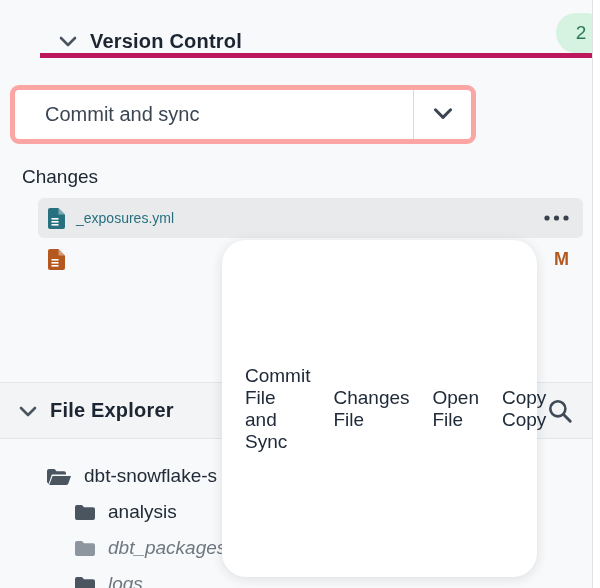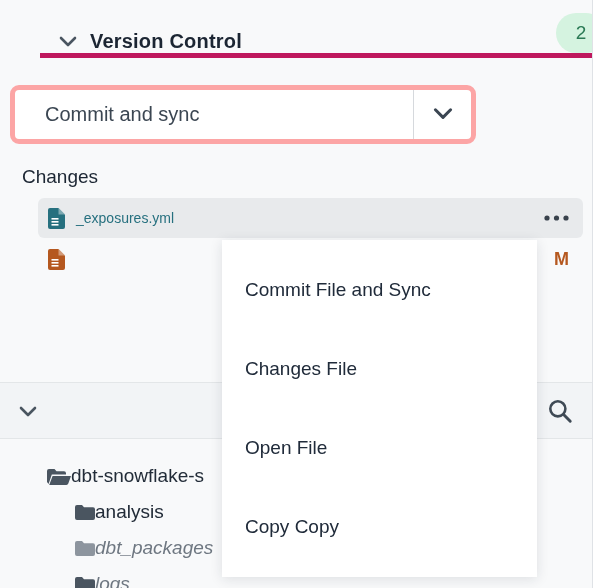--- a/index.html
+++ b/index.html
@@ -43,30 +43,30 @@
   .fe-header { position:absolute; left:0; top:382px; width:592px; height:57px;
                background:#f2f4f6; border-top:1px solid #e3e6e8; border-bottom:1px solid #e3e6e8;
                display:flex; align-items:center; padding:0 16px; box-sizing:border-box; }
   .search { margin-left:auto; margin-right:2px; color:#3f4a55; cursor:pointer; display:flex; }
 
   
   .tree { position:absolute; left:0; top:458px; width:592px; }
   .tree-row { height:36px; display:flex; align-items:center; font-size:19px; color:#222c38; cursor:pointer; }
   .indent-0 { padding-left:47px; }
   .indent-1 { padding-left:75px; }
-  .tree-row .tree-label { white-space:nowrap; }
+  .tree-row .tree-label { margin-left:13px; white-space:nowrap; }
   .muted-item .tree-label { font-style:italic; color:var(--muted); }
   .folder-dark { color:#4a5560; display:flex; }
   .folder-light { color:#8d959e; display:flex; }
 
   
   .context-menu { position:absolute; left:222px; top:240px; width:315px; height:337px;
-                  background:#ffffff; border-radius:0; z-index:50;
+                  background:#ffffff; border-radius:24px; z-index:50;
                   box-shadow:0 2px 12px rgba(25,35,50,0.12); padding:10px 0; box-sizing:border-box;
-                  display:flex; flex-direction:column; }
+                  display:flex; flex-direction:row; }
   .menu-item { flex:1; display:flex; align-items:center; padding-left:23px;
                font-size:19px; color:#202b3a; cursor:pointer; }
 </style>
 </head>
 <body>
 
 <div class="stage">
   <div class="panel">
 
     <div class="vc-header">
@@ -126,20 +126,21 @@
       </span>
       <span class="status-m">M</span>
     </div>
 
     <div class="fe-header">
       <span class="chev">
         <svg width="24" height="24" viewBox="0 0 24 24">
             <polyline points="5 9 12 16 19 9" fill="none" stroke="currentColor" stroke-width="2.6" stroke-linecap="round" stroke-linejoin="round"></polyline>
           </svg>
       </span>
+      <span class="sec-title">File Explorer</span>
       <span class="search">
         <svg width="28" height="28" viewBox="0 0 26 26">
             <circle cx="11" cy="11" r="7" fill="none" stroke="currentColor" stroke-width="2.4"></circle>
             <line x1="16.3" y1="16.3" x2="22.5" y2="22.5" stroke="currentColor" stroke-width="2.7" stroke-linecap="round"></line>
           </svg>
       </span>
     </div>
 
     <div class="tree">
       <div class="tree-row indent-0">

